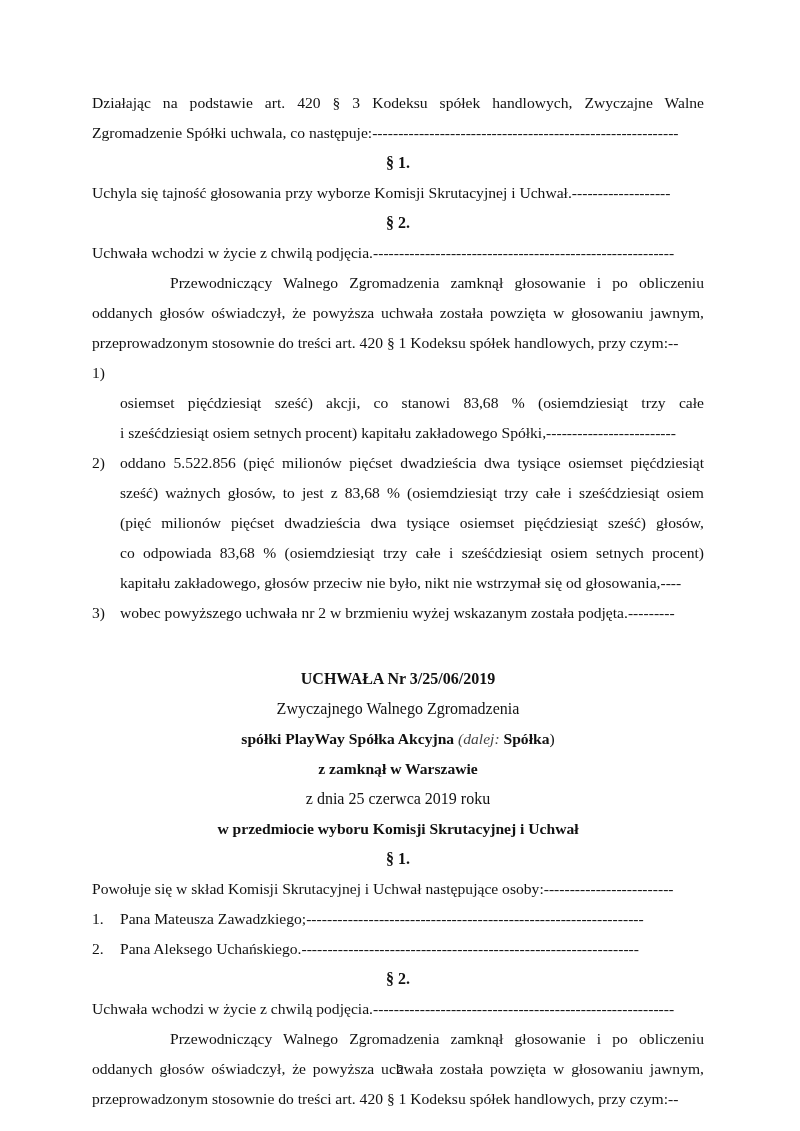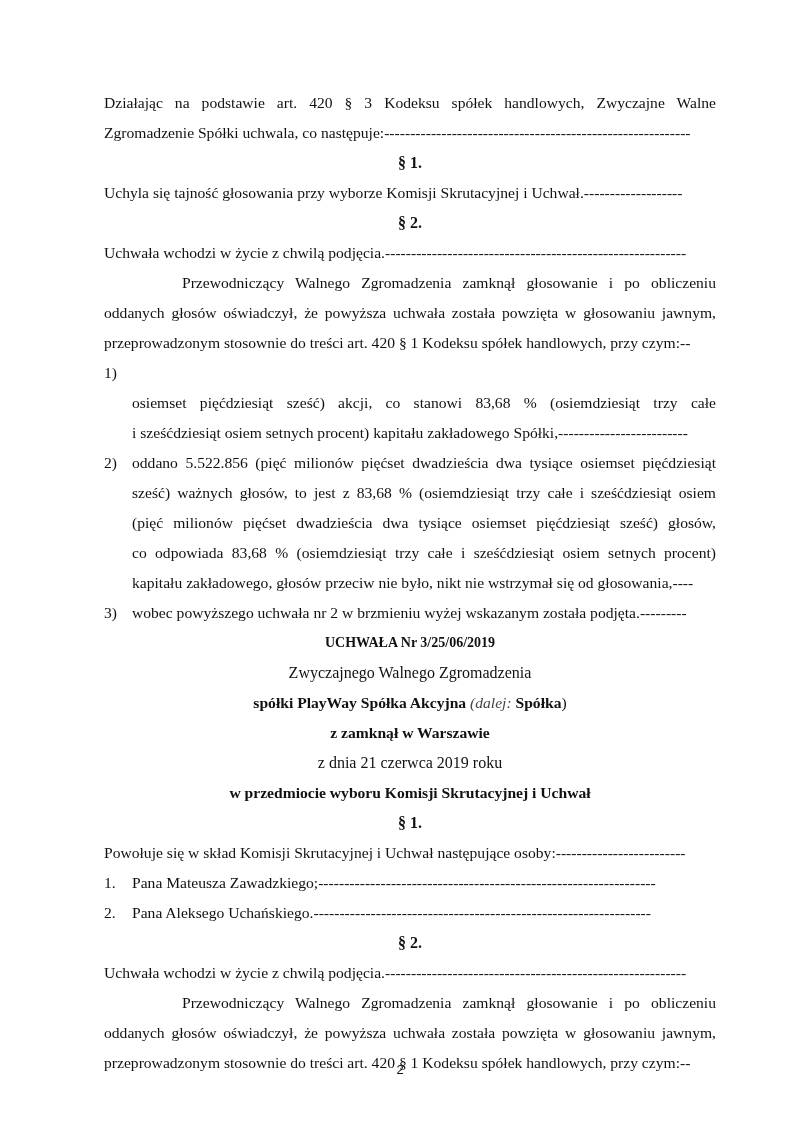--- a/index.html
+++ b/index.html
@@ -10,21 +10,21 @@
   body {
     width: 800px;
     height: 1131px;
     position: relative;
     overflow: hidden;
     font-family: "Liberation Serif", "DejaVu Serif", serif;
     color: #111111;
   }
   .page {
     position: absolute;
-    left: 104px;
+    left: 92px;
     top: 88px;
     width: 612px;
   }
   .line {
     font-size: 15.6px;
     line-height: 30px;
     height: 30px;
     white-space: nowrap;
     overflow: hidden;
   }
@@ -61,21 +61,21 @@
   .page-number {
     position: absolute;
     top: 1062px;
     left: 0;
     width: 800px;
     text-align: center;
     font-family: "Liberation Sans", "DejaVu Sans", sans-serif;
     font-size: 13px;
     color: #111;
   }
-  .title-main { font-size: 14px; font-weight: bold; }
+  .title-main { font-size: 16px; font-weight: bold; margin-top: 36px; }
   .title-sub { font-size: 16px; }
 </style>
 </head>
 <body>
 
 <div class="page">
 
   <div class="line justify">Działając na podstawie art. 420 § 3 Kodeksu spółek handlowych, Zwyczajne Walne</div>
   <div class="line">Zgromadzenie Spółki uchwala, co następuje:-----------------------------------------------------------</div>
 
@@ -108,21 +108,21 @@
     <span class="num">3)</span>
     <span>wobec powyższego uchwała nr 2 w brzmieniu wyżej wskazanym została podjęta.---------</span>
   </div>
 
   <div class="line center title-main">UCHWAŁA Nr 3/25/06/2019</div>
   <div class="line center title-sub">Zwyczajnego Walnego Zgromadzenia</div>
   <div class="line center">
     <span class="bold">spółki PlayWay Spółka Akcyjna</span><span class="gray"> (dalej: </span><span class="bold">Spółka</span><span>)</span>
   </div>
   <div class="line center bold">z zamknął w Warszawie</div>
-  <div class="line center title-sub">z dnia 21 czerwca 2019 roku</div>
+  <div class="line center title-sub">z dnia 25 czerwca 2019 roku</div>
   <div class="line center bold">w przedmiocie wyboru Komisji Skrutacyjnej i Uchwał</div>
 
   <div class="line center para-head">§ 1.</div>
   <div class="line">Powołuje się w skład Komisji Skrutacyjnej i Uchwał następujące osoby:-------------------------</div>
   <div class="line item">
     <span class="num">1.</span>
     <span>Pana Mateusza Zawadzkiego;-----------------------------------------------------------------</span>
   </div>
   <div class="line item">
     <span class="num">2.</span>

